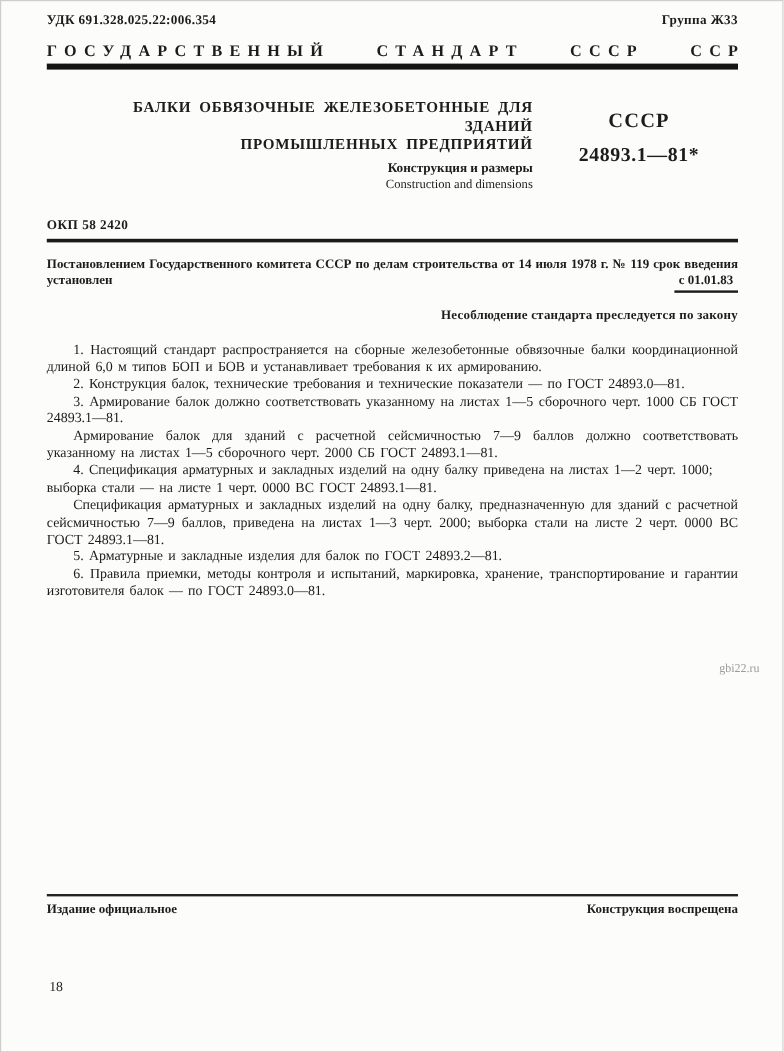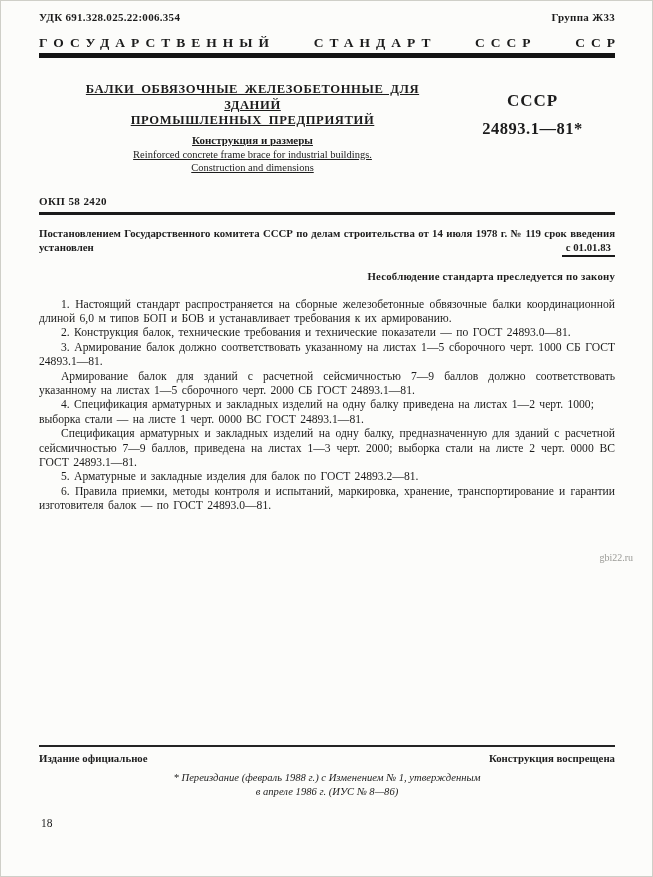--- a/index.html
+++ b/index.html
@@ -19,21 +19,21 @@
   
   .toprow{display:flex;justify-content:space-between;font-size:11px;font-weight:bold;letter-spacing:.3px;}
 
   
   .banner{display:flex;justify-content:space-between;margin-top:12px;font-size:13.5px;font-weight:bold;}
   .banner span{letter-spacing:6px;margin-right:-6px;white-space:nowrap;}
   .banner-underline{height:5px;background:#141414;margin-top:2px;}
 
   
   .title-section{display:flex;margin-top:24px;}
-  .title-left{flex:1;text-align:center;padding:0 6px 0 22px;text-decoration:underline;}
+  .title-left{flex:1;text-align:right;padding:0 6px 0 22px;}
   .title-main{font-size:12.6px;font-weight:bold;line-height:15.5px;letter-spacing:.6px;word-spacing:3px;}
   .subtitle-ru{font-size:11px;font-weight:bold;margin-top:5px;}
   .subtitle-en{font-size:10.5px;line-height:13px;margin-top:2px;}
   .gost-block{width:165px;text-align:center;padding-top:9px;}
   .gost-label{font-size:17px;font-weight:bold;letter-spacing:1px;}
   .gost-number{font-size:16.5px;font-weight:bold;margin-top:8px;letter-spacing:.5px;white-space:nowrap;}
 
   .okp{margin-top:21px;font-size:11px;font-weight:bold;letter-spacing:.4px;}
   .rule-thick{height:3px;background:#1a1a1a;margin-top:5px;}
 
@@ -78,21 +78,20 @@
     <div class="banner-underline"></div>
 
     <div class="title-section">
       <div class="title-left">
         <div class="title-main">
           <div>БАЛКИ ОБВЯЗОЧНЫЕ ЖЕЛЕЗОБЕТОННЫЕ ДЛЯ ЗДАНИЙ</div>
           <div>ПРОМЫШЛЕННЫХ ПРЕДПРИЯТИЙ</div>
         </div>
         <div class="subtitle-ru">Конструкция и размеры</div>
         <div class="subtitle-en">
-          <div>Reinforced concrete frame brace for industrial buildings.</div>
           <div>Construction and dimensions</div>
         </div>
       </div>
       <div class="gost-block">
         <div class="gost-label">СССР</div>
         <div class="gost-number">24893.1—81*</div>
       </div>
     </div>
 
     <div class="okp">ОКП 58 2420</div>
@@ -120,21 +119,17 @@
       <p class="indent">6. Правила приемки, методы контроля и испытаний, маркировка, хранение, транспортирование и гарантии изготовителя балок — по ГОСТ 24893.0—81.</p>
     </div>
   </div>
 
   <div class="footer">
     <div class="footer-rule"></div>
     <div class="footer-row">
       <span>Издание официальное</span>
       <span>Конструкция воспрещена</span>
     </div>
-    <div class="footnote">
-      <div>* Переиздание (февраль 1988 г.) с Изменением № 1, утвержденным</div>
-      <div>в апреле 1986 г. (ИУС № 8—86)</div>
-    </div>
   </div>
 
   <div class="page-number">18</div>
   <div class="watermark">gbi22.ru</div>
 </div>
 
 </body></html>

